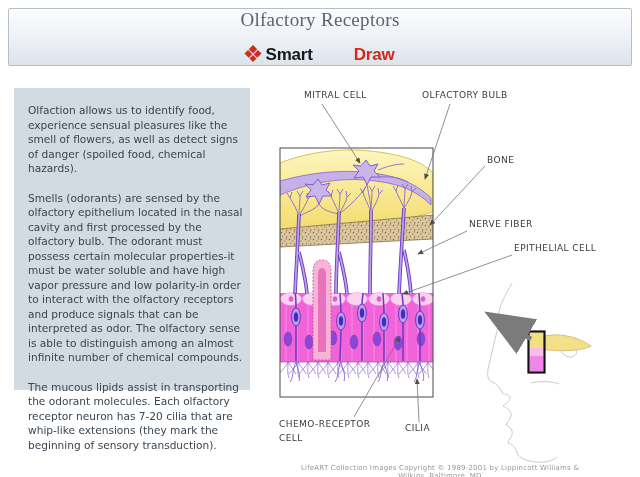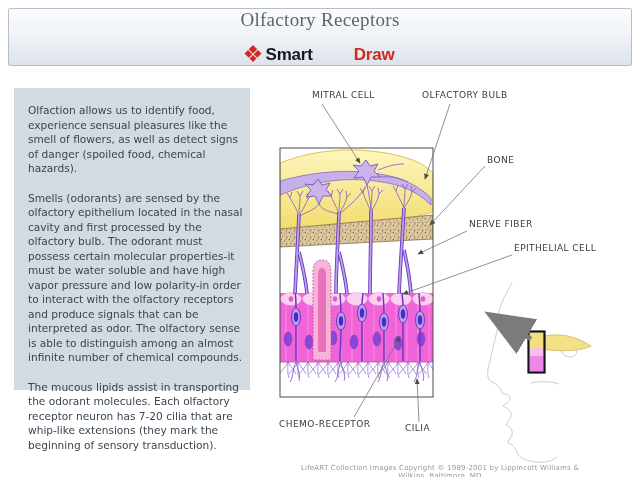--- a/index.html
+++ b/index.html
@@ -36,21 +36,21 @@
     background:#d2dae2;box-sizing:border-box;padding:15px 5px 0 14px;
   }
   .panel p{
     margin:0 0 15px 0;font-size:10.6px;line-height:14.5px;color:#3b4550;
   }
   .fig{position:absolute;left:0;top:0;}
   .lbl{
     position:absolute;font-size:9px;letter-spacing:.45px;color:#3a3a3a;
     white-space:nowrap;font-family:"DejaVu Sans","Liberation Sans",sans-serif;
   }
-  #lbl-mitral{left:296px;top:90px;padding-left:16px;}
+  #lbl-mitral{left:288px;top:90px;padding-left:16px;}
   #lbl-bulb{left:422px;top:90px;}
   #lbl-bone{left:487px;top:155px;}
   #lbl-nerve{left:469px;top:219px;}
   #lbl-epi{left:514px;top:243px;}
   #lbl-chemo{left:279px;top:418px;white-space:normal;width:130px;line-height:13.5px;}
   #lbl-cilia{left:405px;top:423px;}
   .footer{
     position:absolute;left:300px;top:464px;width:280px;text-align:center;
     font-size:7px;color:#989898;letter-spacing:.2px;
   }
@@ -267,16 +267,17 @@
   </g>
 </svg>
 
 <div class="lbl" id="lbl-mitral">MITRAL CELL</div>
 <div class="lbl" id="lbl-bulb">OLFACTORY BULB</div>
 <div class="lbl" id="lbl-bone">BONE</div>
 <div class="lbl" id="lbl-nerve">NERVE FIBER</div>
 <div class="lbl" id="lbl-epi">EPITHELIAL CELL</div>
 <div class="lbl" id="lbl-chemo">
   <div>CHEMO-RECEPTOR</div>
+  <div>CELL</div>
 </div>
 <div class="lbl" id="lbl-cilia">CILIA</div>
 
 <div class="footer">LifeART Collection Images Copyright © 1989-2001 by Lippincott Williams &amp; Wilkins, Baltimore, MD</div>
 
 </body></html>

